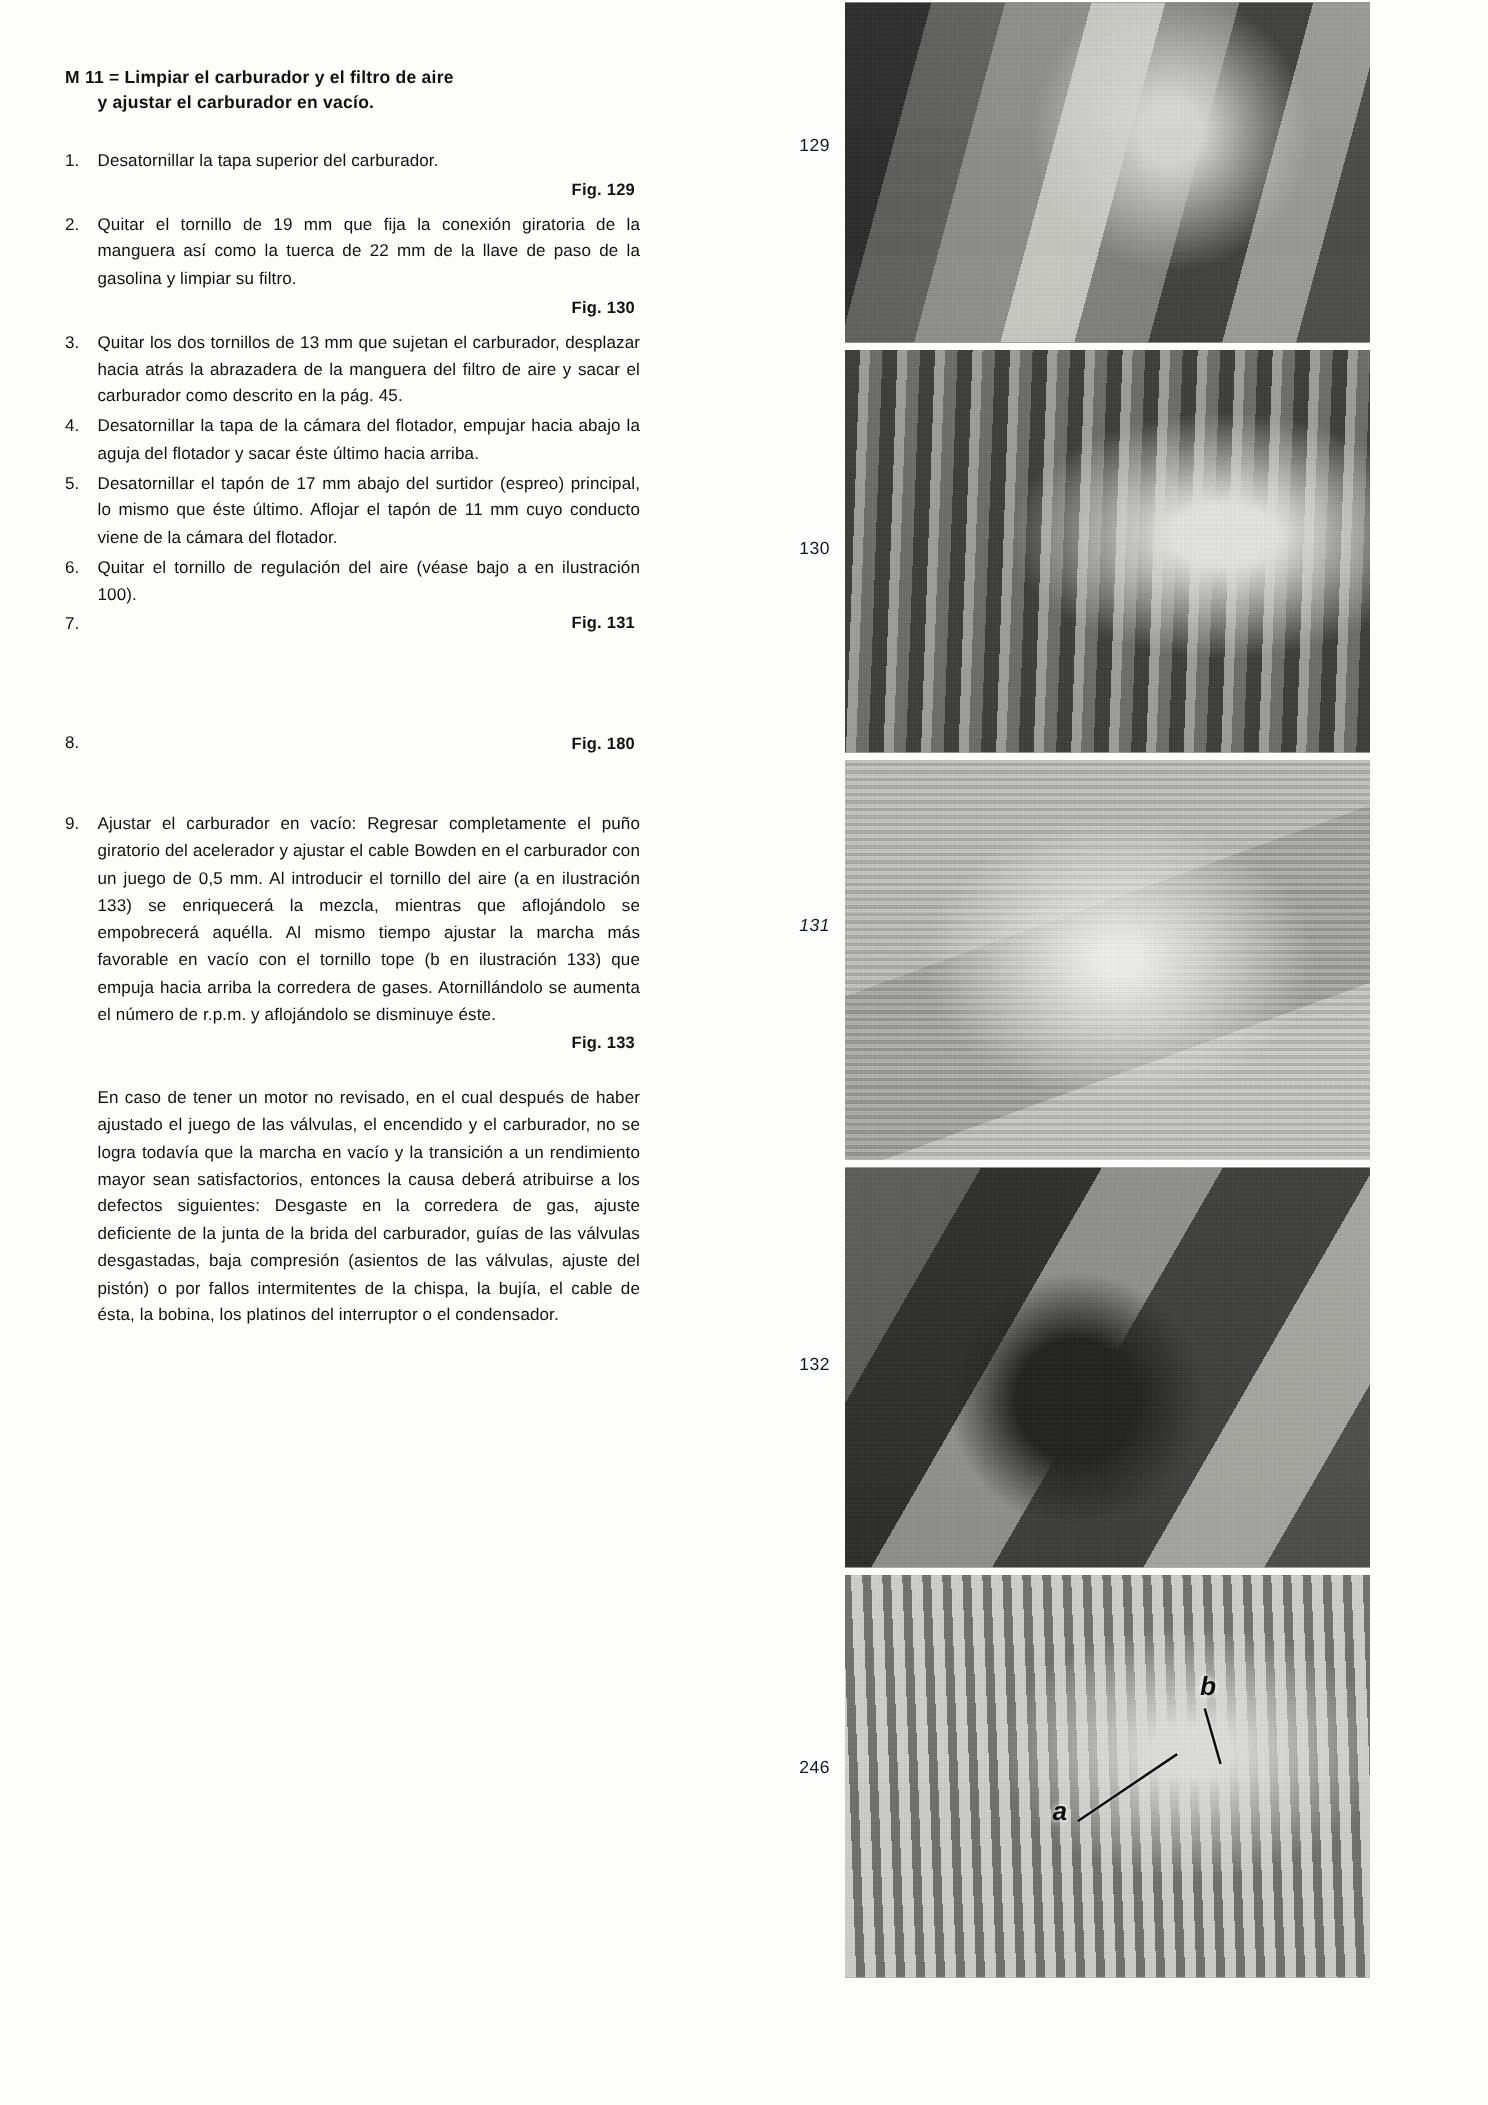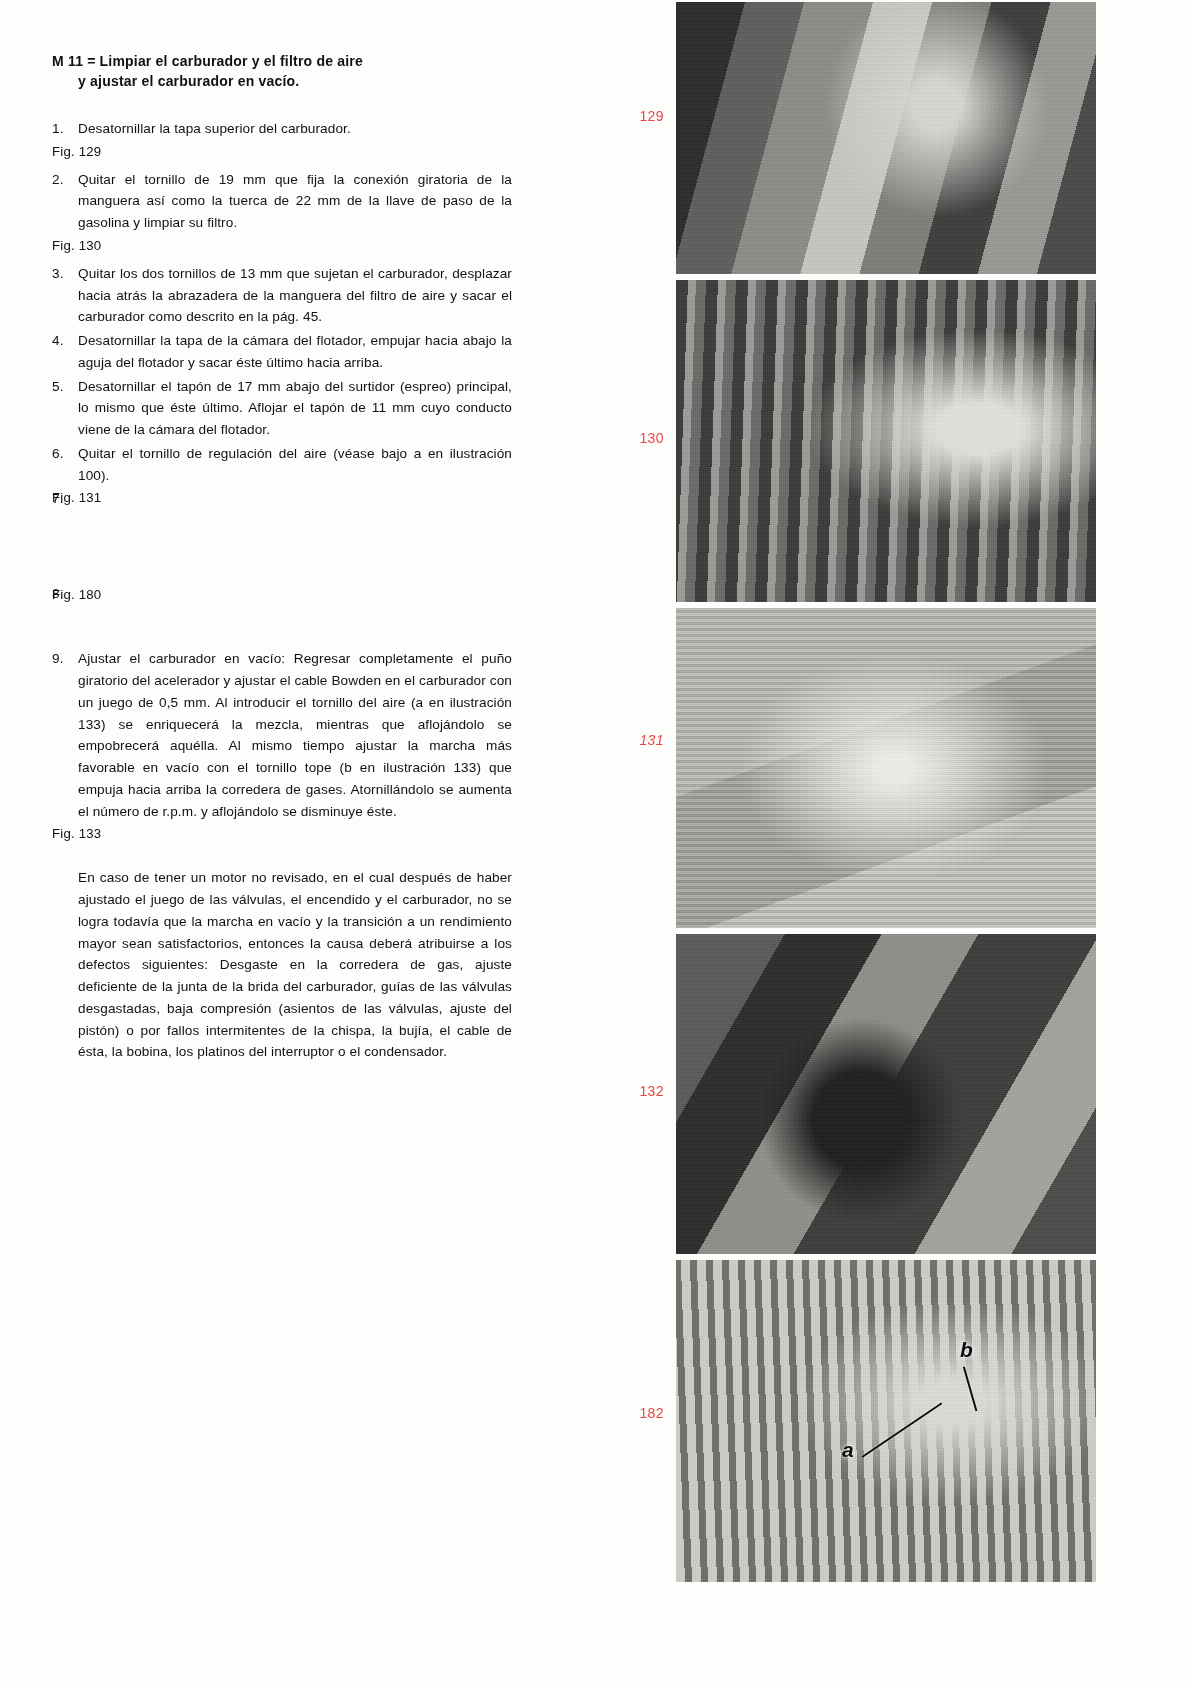--- a/index.html
+++ b/index.html
@@ -64,21 +64,22 @@
     top: 0;
     width: 20px;
     text-align: left;
   }
   .gap-sm { height: 10px; }
   .gap-md { height: 26px; }
   .gap-lg { height: 78px; }
   .gap-xl { height: 46px; }
 
   .figref {
-    font-weight: normal;
+    text-align: right;
+    font-weight: bold;
     font-size: 13.2px;
     margin: 4px 0 0 0;
     padding-right: 4px;
     letter-spacing: 0.2px;
   }
 
   .para {
     font-size: 13.6px;
     line-height: 1.60;
     text-align: justify;
@@ -98,21 +99,21 @@
     position: absolute;
     left: 0;
     width: 420px;
     overflow: hidden;
     background: #6b6b6b;
   }
   .fig-num {
     position: absolute;
     right: 6px;
     font-size: 14px;
-    color: #ef4444;
+    color: #0f172a;
     letter-spacing: 0.4px;
   }
   .numcol {
     position: absolute;
     left: 630px;
     top: 0;
     width: 40px;
     height: 1684px;
   }
 
@@ -251,21 +252,21 @@
 
     <div class="para">En caso de tener un motor no revisado, en el cual después de haber ajustado el juego de las válvulas, el encendido y el carburador, no se logra todavía que la marcha en vacío y la transición a un rendimiento mayor sean satisfactorios, entonces la causa deberá atribuirse a los defectos siguientes: Desgaste en la corredera de gas, ajuste deficiente de la junta de la brida del carburador, guías de las válvulas desgastadas, baja compresión (asientos de las válvulas, ajuste del pistón) o por fallos intermitentes de la chispa, la bujía, el cable de ésta, la bobina, los platinos del interruptor o el condensador.</div>
 
   </div>
 
   <div class="numcol">
     <div class="fig-num" style="top:108px;">129</div>
     <div class="fig-num" style="top:430px;">130</div>
     <div class="fig-num" style="top:732px;font-style:italic;">131</div>
     <div class="fig-num" style="top:1083px;text-align:center;">132</div>
-    <div class="fig-num" style="top:1405px;">182</div>
+    <div class="fig-num" style="top:1405px;">246</div>
   </div>
 
   <div class="img-col">
 
     <div class="fig" style="top:2px; height:272px;">
       <div class="photo p129"></div>
       <div class="grain"></div>
     </div>
 
     <div class="fig" style="top:280px; height:322px;">

